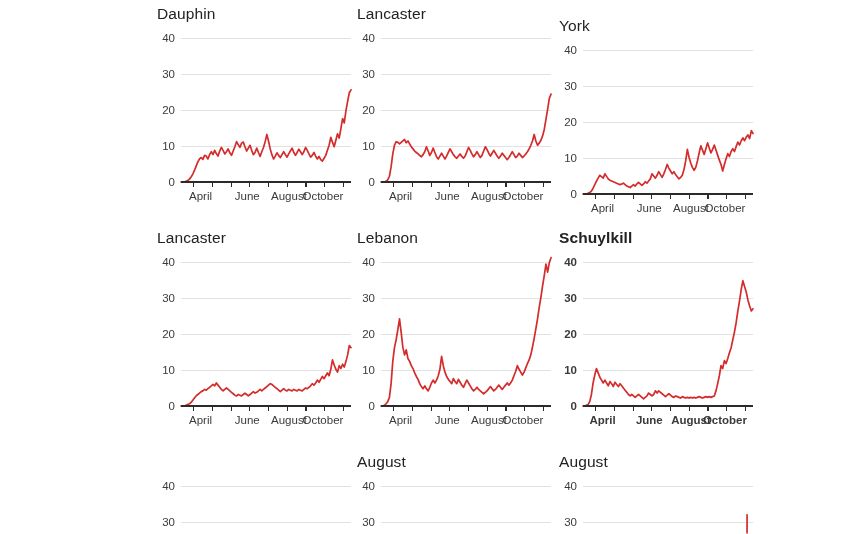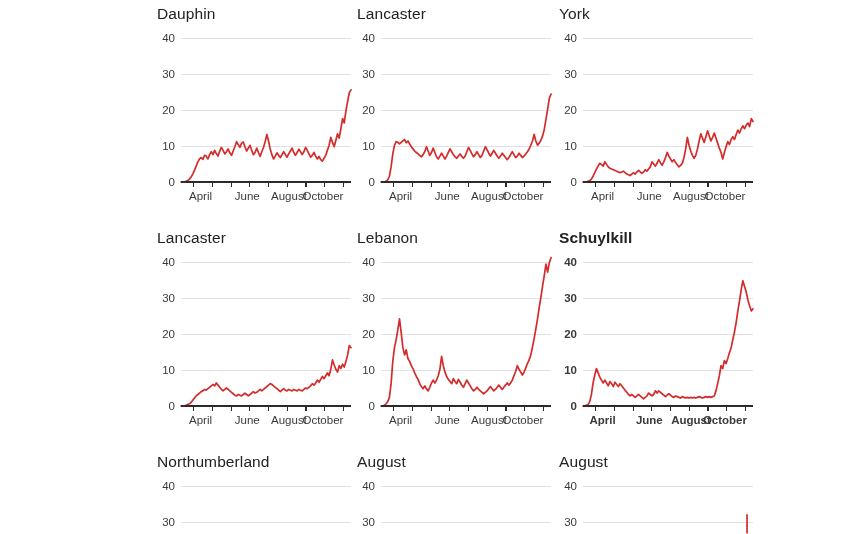--- a/index.html
+++ b/index.html
@@ -150,21 +150,21 @@
               <line x1="169.65" x2="169.65" y1="154" y2="159" class="tickmark"></line>
               <line x1="188.35" x2="188.35" y1="154" y2="159" class="tickmark"></line>
             </g>
             <text x="45.55" y="172" class="xtick-label">April</text>
             <text x="92.3" y="172" class="xtick-label">June</text>
             <text x="133.95" y="172" class="xtick-label">August</text>
             <text x="167.95" y="172" class="xtick-label">October</text>
           </svg>
         </div>
       </div>
-      <div class="panel" style="left: 402px; top: 0px; text-decoration: underline;">
+      <div class="panel" style="left: 402px; top: 12px; text-decoration: underline;">
         <div class="panel-title">York</div>
         <div class="plot">
           <svg width="196" height="185">
             <text x="20" y="158" class="ytick-label">0</text>
             <line x1="26" x2="196" y1="118" y2="118" class="gridline"></line>
             <text x="20" y="122" class="ytick-label">10</text>
             <line x1="26" x2="196" y1="82" y2="82" class="gridline"></line>
             <text x="20" y="86" class="ytick-label">20</text>
             <line x1="26" x2="196" y1="46" y2="46" class="gridline"></line>
             <text x="20" y="50" class="ytick-label">30</text>
@@ -283,21 +283,20 @@
               <line x1="188.35" x2="188.35" y1="154" y2="159" class="tickmark"></line>
             </g>
             <text x="45.55" y="172" class="xtick-label">April</text>
             <text x="92.3" y="172" class="xtick-label">June</text>
             <text x="133.95" y="172" class="xtick-label">August</text>
             <text x="167.95" y="172" class="xtick-label">October</text>
           </svg>
         </div>
       </div>
       <div class="panel" style="left: 0px; top: 448px;">
-        <div class="panel-title">Northumberland</div>
         <div class="plot">
           <svg width="196" height="185">
             <text x="20" y="158" class="ytick-label">0</text>
             <line x1="26" x2="196" y1="118" y2="118" class="gridline"></line>
             <text x="20" y="122" class="ytick-label">10</text>
             <line x1="26" x2="196" y1="82" y2="82" class="gridline"></line>
             <text x="20" y="86" class="ytick-label">20</text>
             <line x1="26" x2="196" y1="46" y2="46" class="gridline"></line>
             <text x="20" y="50" class="ytick-label">30</text>
             <line x1="26" x2="196" y1="10" y2="10" class="gridline"></line>

